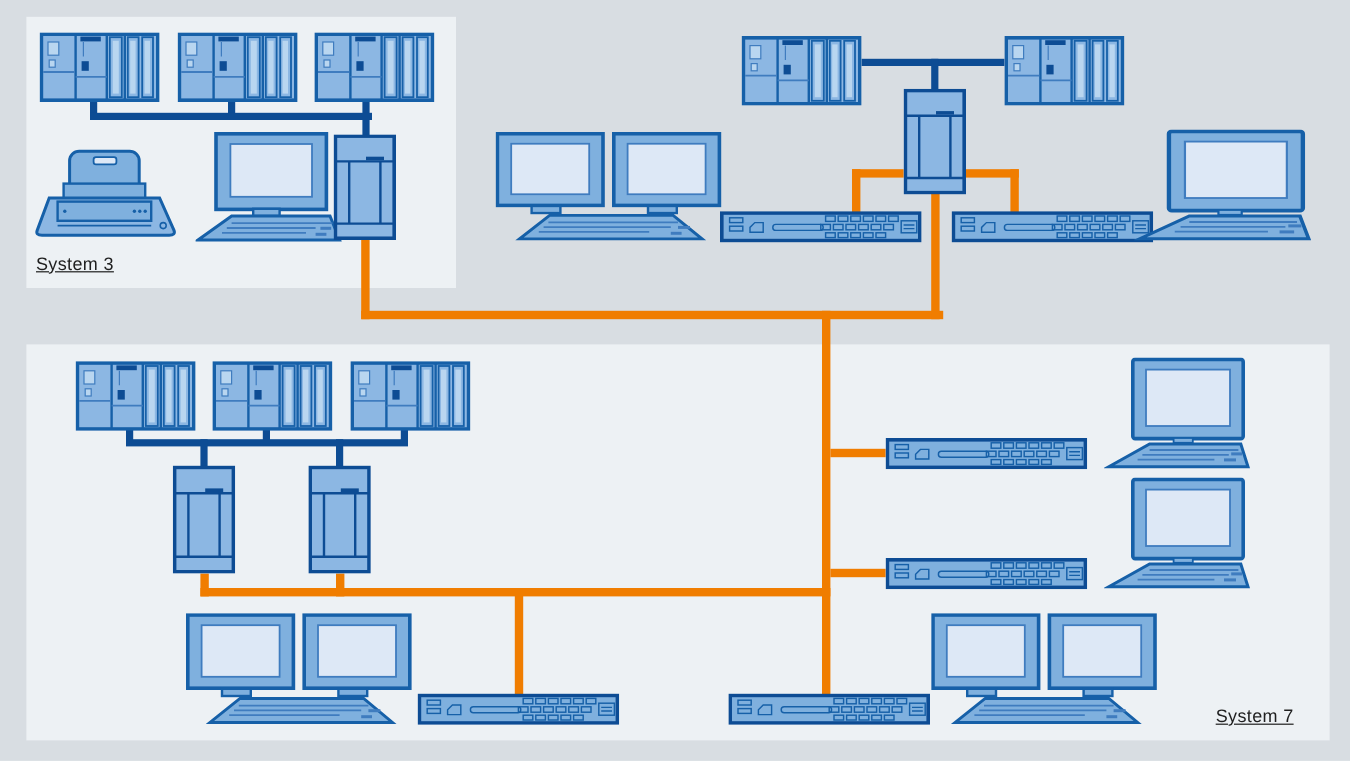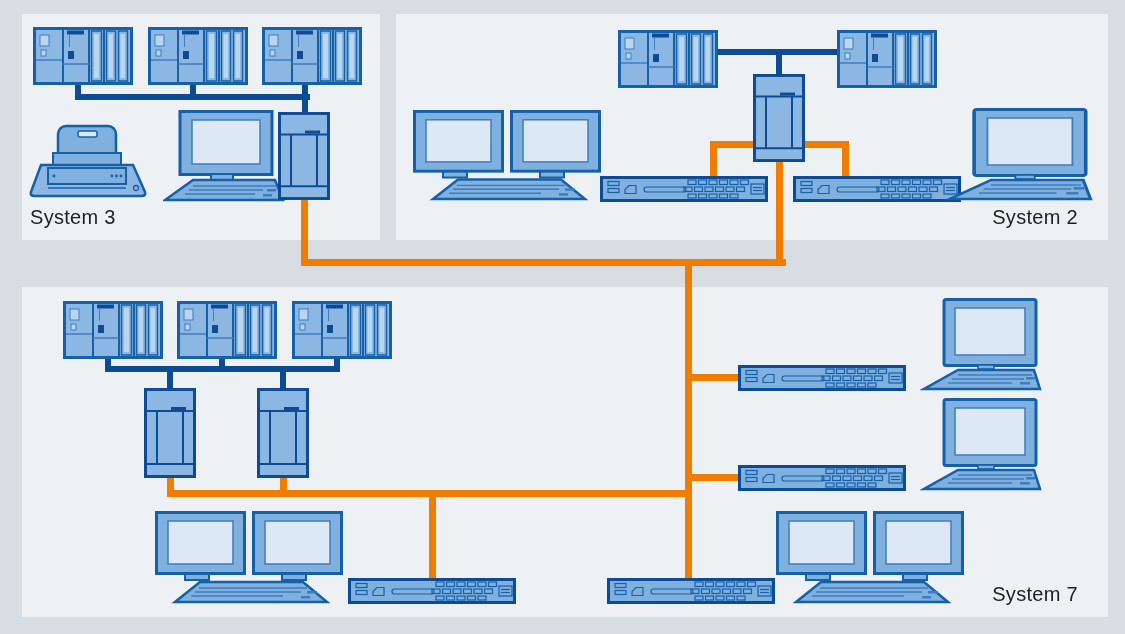--- a/index.html
+++ b/index.html
@@ -5,40 +5,37 @@
   * { margin:0; padding:0; box-sizing:border-box; }
   html,body { width:1125px; height:634px; }
   body {
     position:relative; overflow:hidden;
     background:var(--bg,#D8DDE2);
     font-family:"Liberation Sans", sans-serif;
   }
   #stage { position:absolute; inset:0; width:1125px; height:634px; }
   .panel { position:absolute; background:var(--panel,#EDF1F4); }
   .sys-label {
-    position:absolute; font-size:20px; color:var(--label,#1F1F1F);
-    letter-spacing:.3px; white-space:nowrap;
+    position:absolute; font-size:15px; color:var(--label,#1F1F1F);
+    letter-spacing:.3px; white-space:nowrap;text-decoration:underline;
   }
   .sys-label.bottom-left  { left:8px;  bottom:11px; }
   .sys-label.bottom-right { right:30px; bottom:11px; }
   .link { position:absolute; z-index:1; }
   .link.navy   { background:var(--navy,#0D4C94); }
   .link.orange { background:var(--orange,#F07D00); }
   .node { position:absolute; z-index:2; }
   .node svg { display:block; width:100%; height:100%; }
 </style>
 </head>
 <body>
 
 <div id="stage">
     <div class="panel" style="left: 22px; top: 14px; width: 358px; height: 226px;">
       <div class="sys-label bottom-left">System 3</div>
-    </div>
-    <div class="panel" style="left: 396px; top: 14px; width: 712px; height: 226px;">
-      <div class="sys-label bottom-right">System 2</div>
     </div>
     <div class="panel" style="left: 22px; top: 287px; width: 1086px; height: 330px;">
       <div class="sys-label bottom-right">System 7</div>
     </div>
     <div class="link navy" style="left: 75px; top: 85px; width: 6px; height: 12px;"></div>
     <div class="link navy" style="left: 190px; top: 85px; width: 6px; height: 12px;"></div>
     <div class="link navy" style="left: 302px; top: 85px; width: 6px; height: 29px;"></div>
     <div class="link navy" style="left: 75px; top: 94px; width: 235px; height: 6px;"></div>
     <div class="link navy" style="left: 718px; top: 49px; width: 119px; height: 6px;"></div>
     <div class="link navy" style="left: 776px; top: 49px; width: 6px; height: 27px;"></div>

